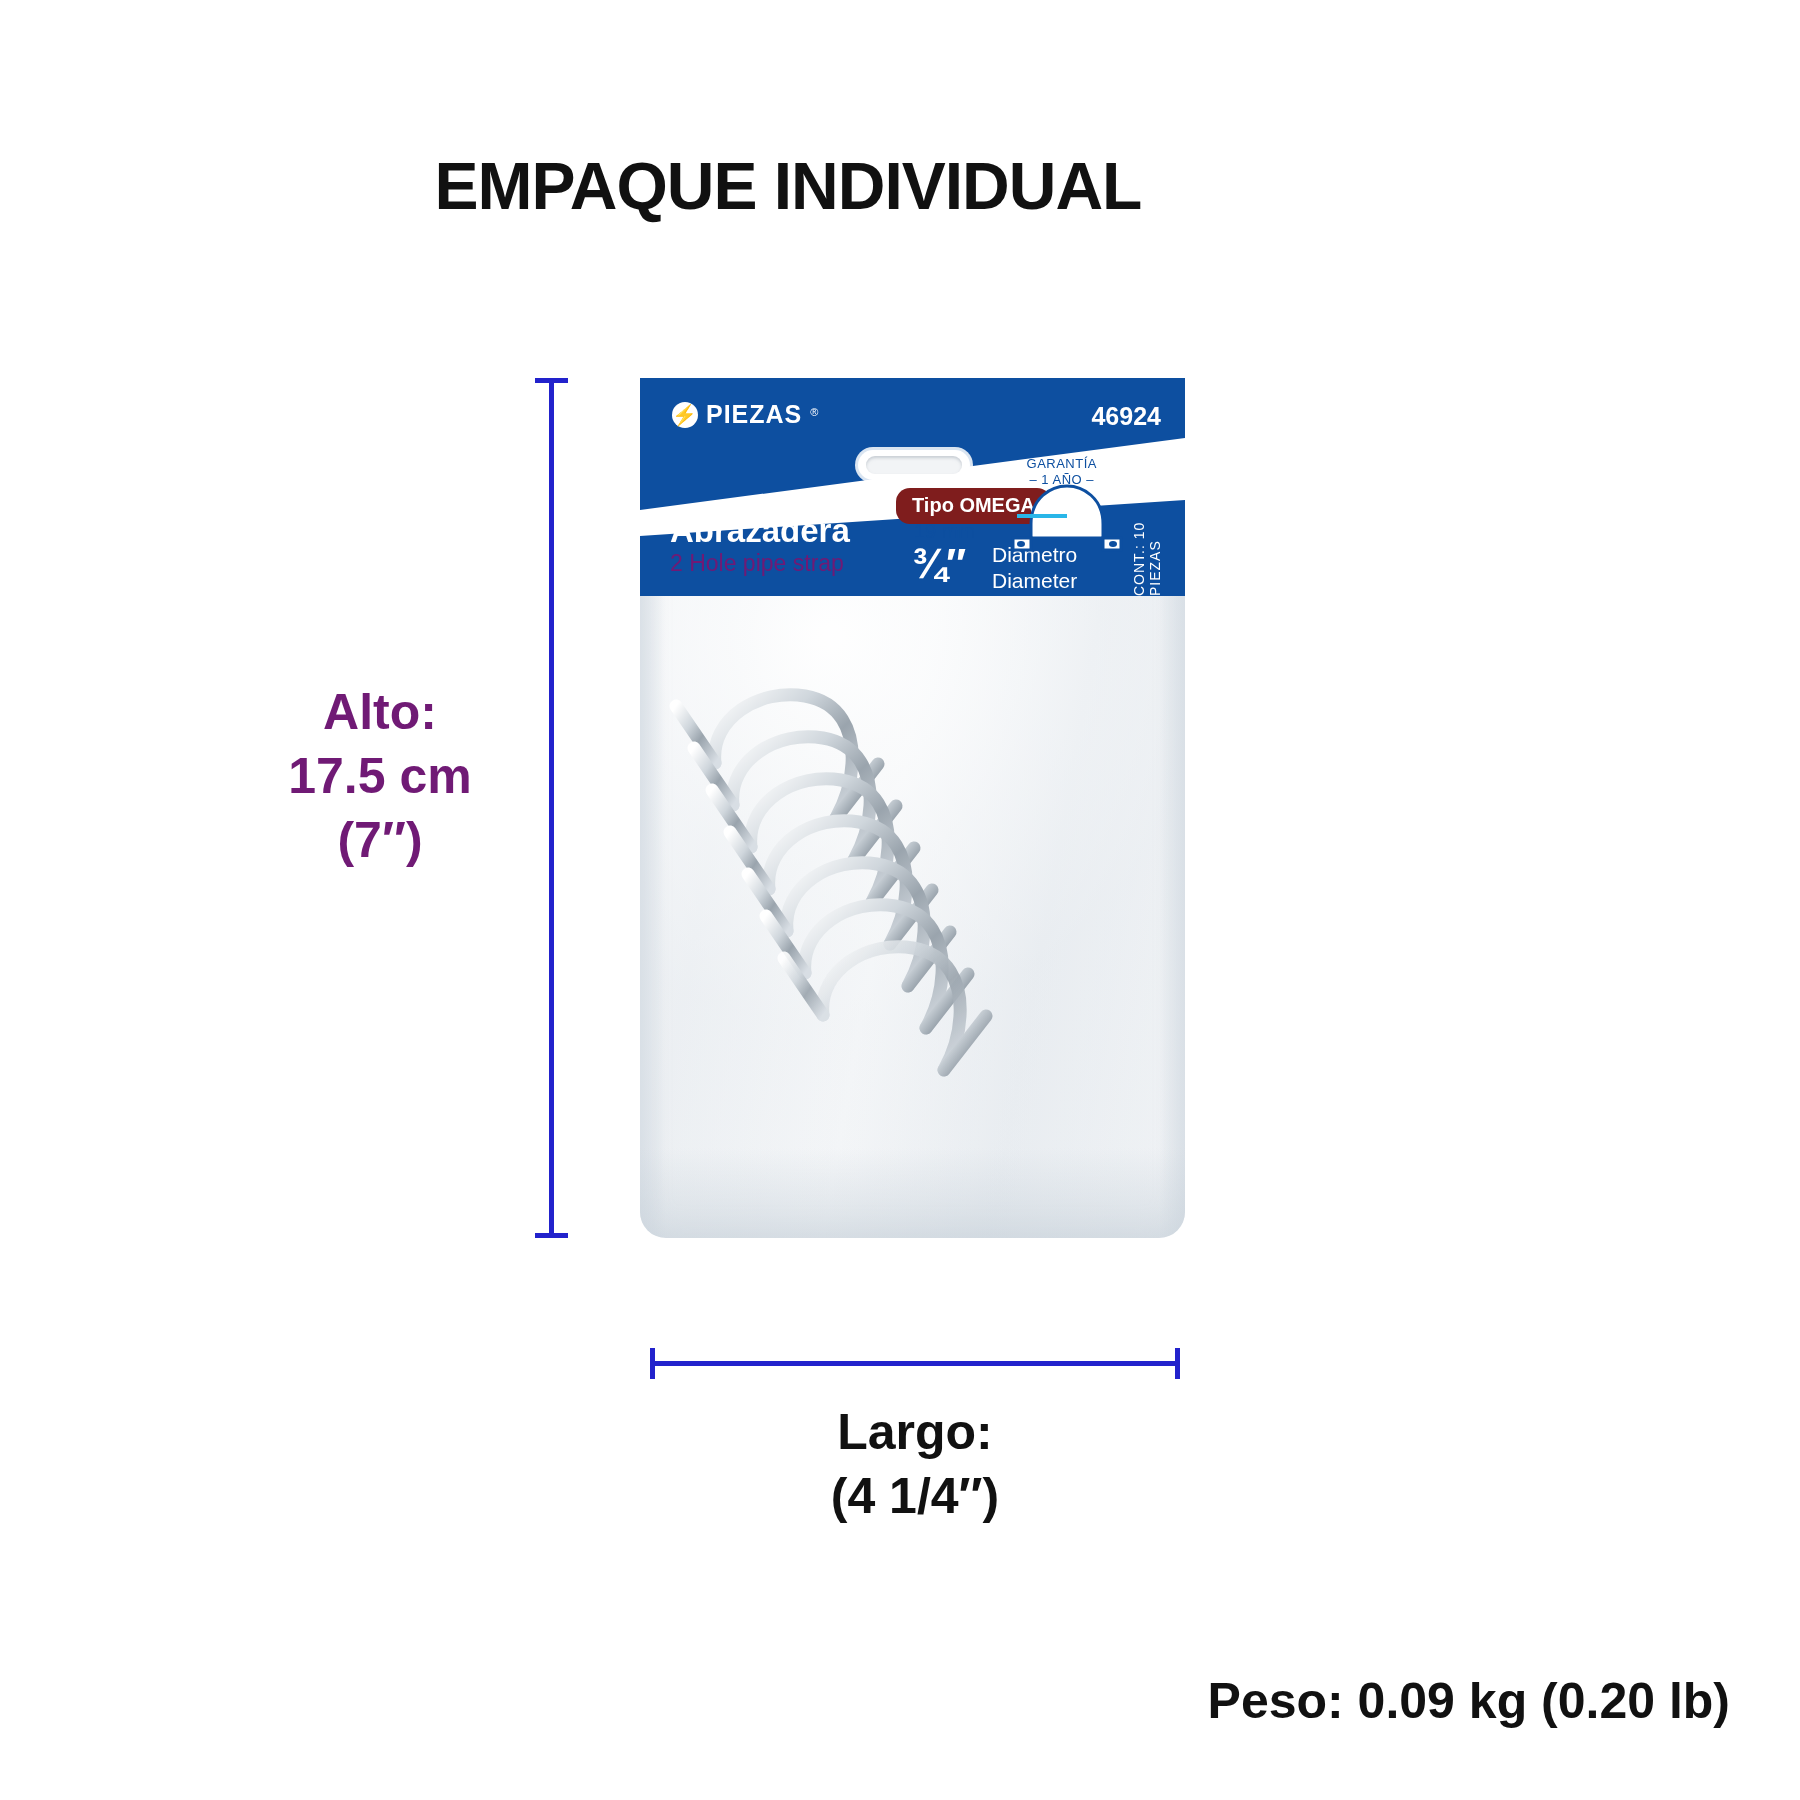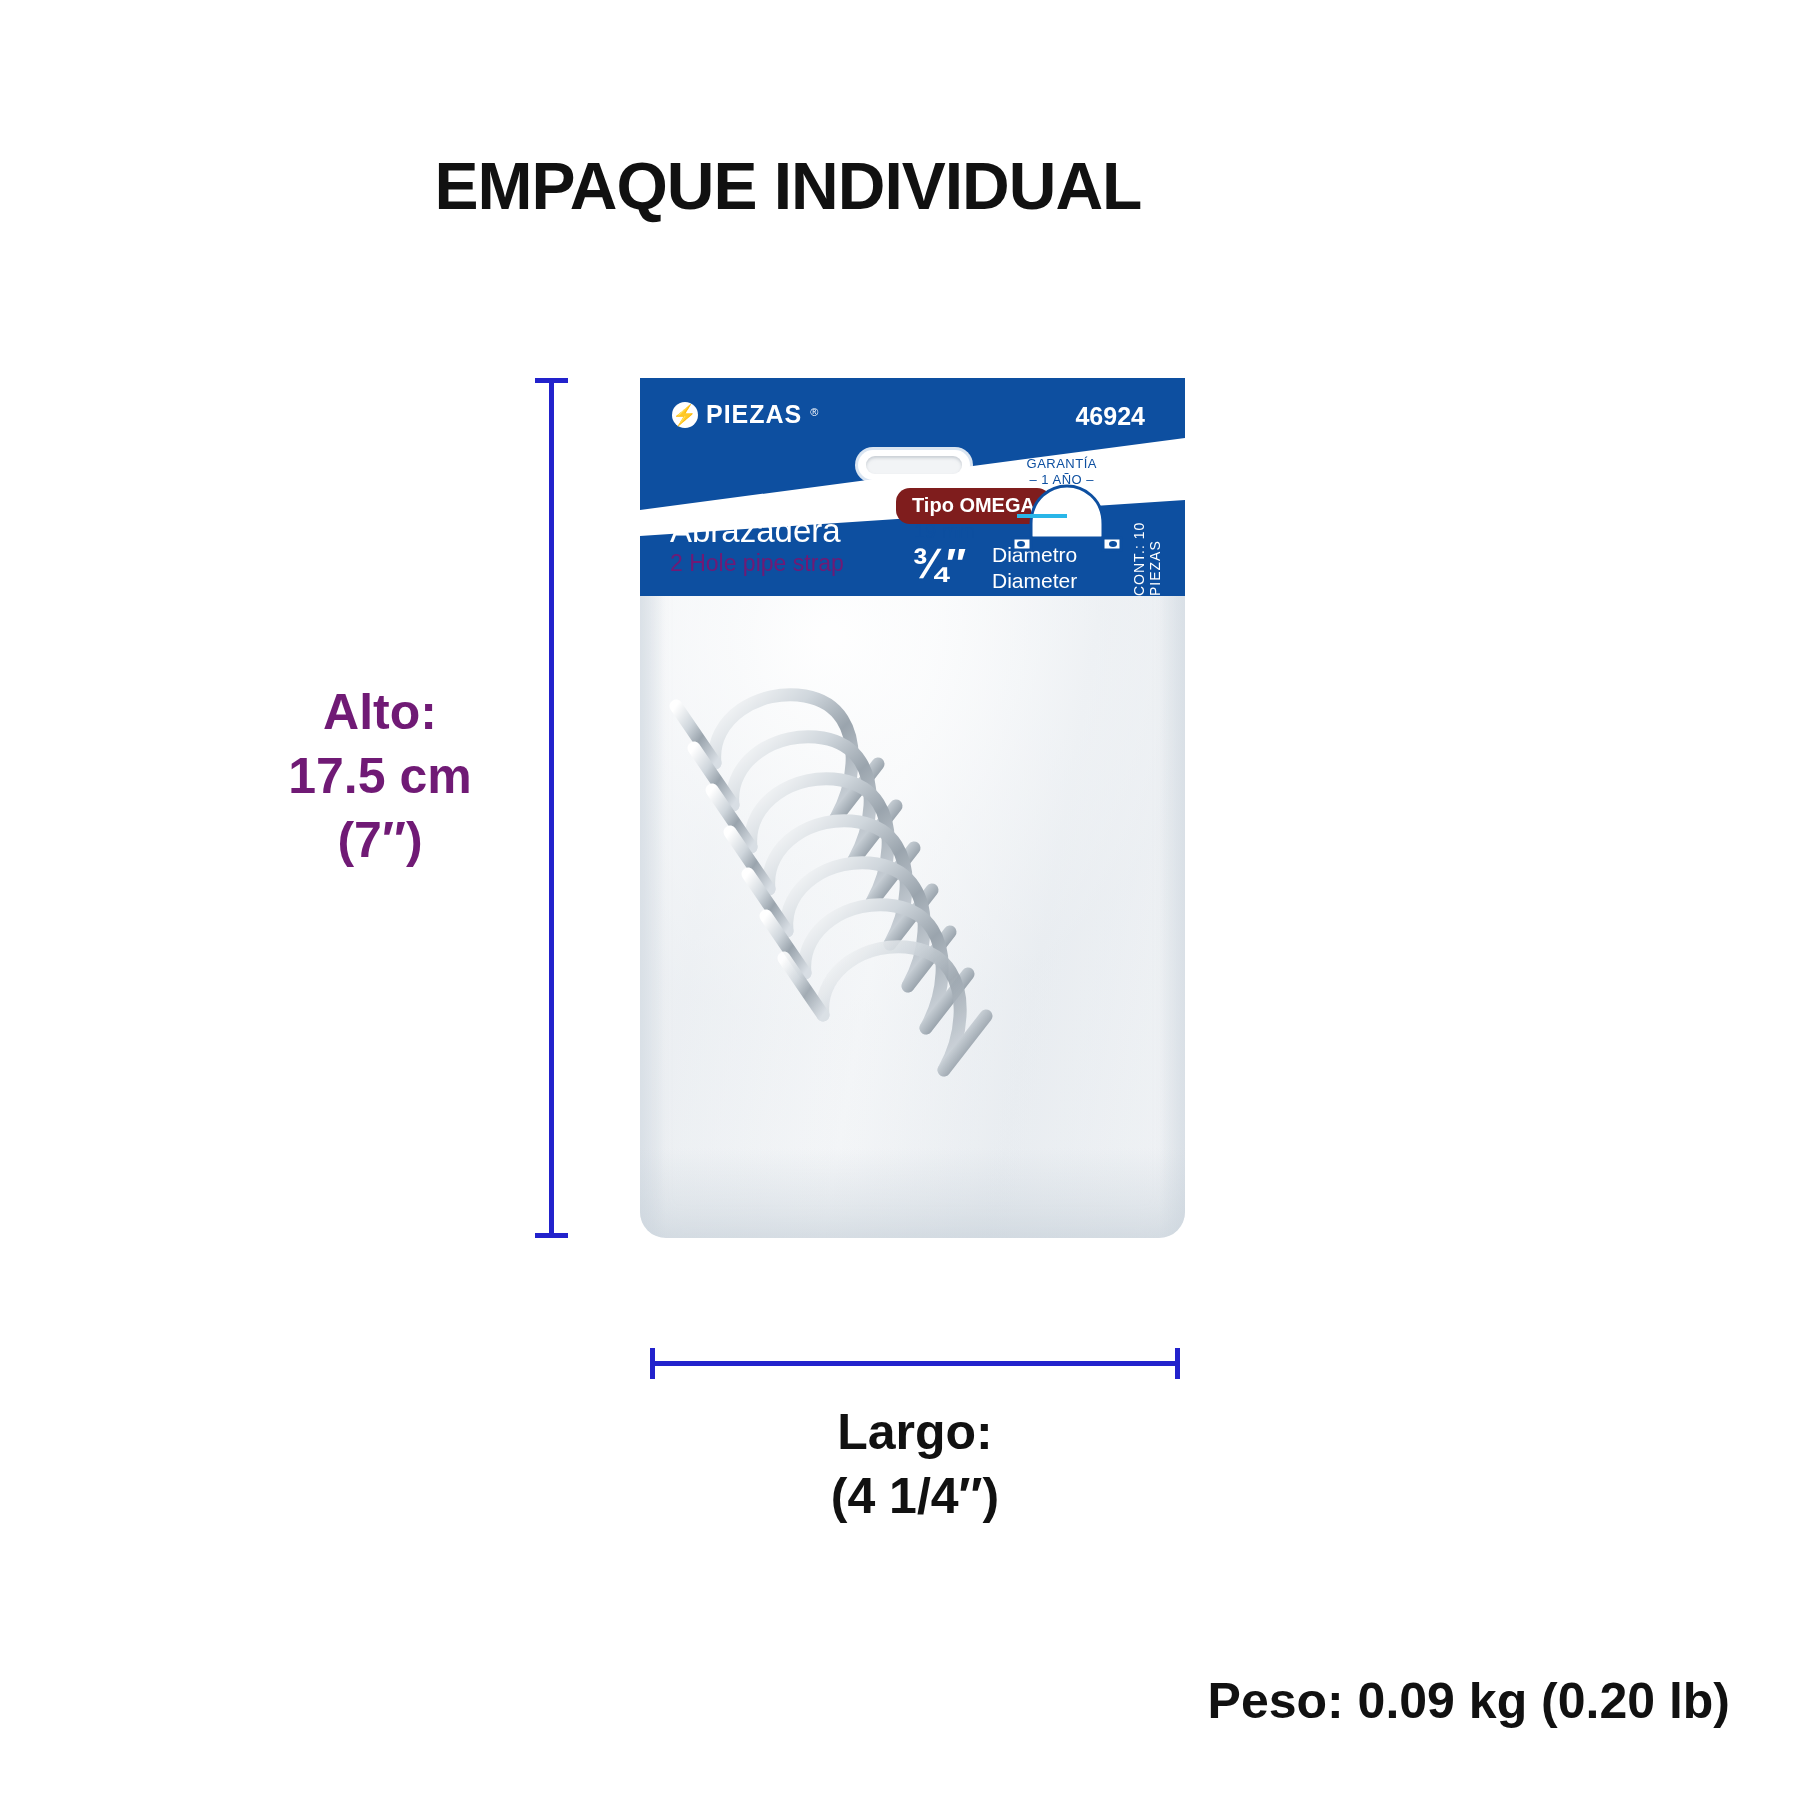--- a/index.html
+++ b/index.html
@@ -206,21 +206,21 @@
     letter-spacing: 1px;
   }
   .brand .reg {
     font-size: 11px;
     align-self: flex-start;
     margin-top: 6px;
   }
 
   .sku {
     position: absolute;
-    right: 40px;
+    right: 24px;
     top: 24px;
     color: #ffffff;
     font-size: 25px;
     font-weight: bold;
   }
 
   .warranty {
     position: absolute;
     right: 88px;
     top: 78px;
@@ -230,21 +230,21 @@
     line-height: 1.25;
     letter-spacing: 0.5px;
   }
 
   .prod-name {
     position: absolute;
     left: 30px;
     top: 134px;
     color: #ffffff;
     font-size: 33px;
-    font-weight: normal;
+    font-weight: bold;
   }
   .prod-name-en {
     position: absolute;
     left: 30px;
     top: 172px;
     color: #701a75;
     font-size: 23px;
   }
 
   .omega-chip {

